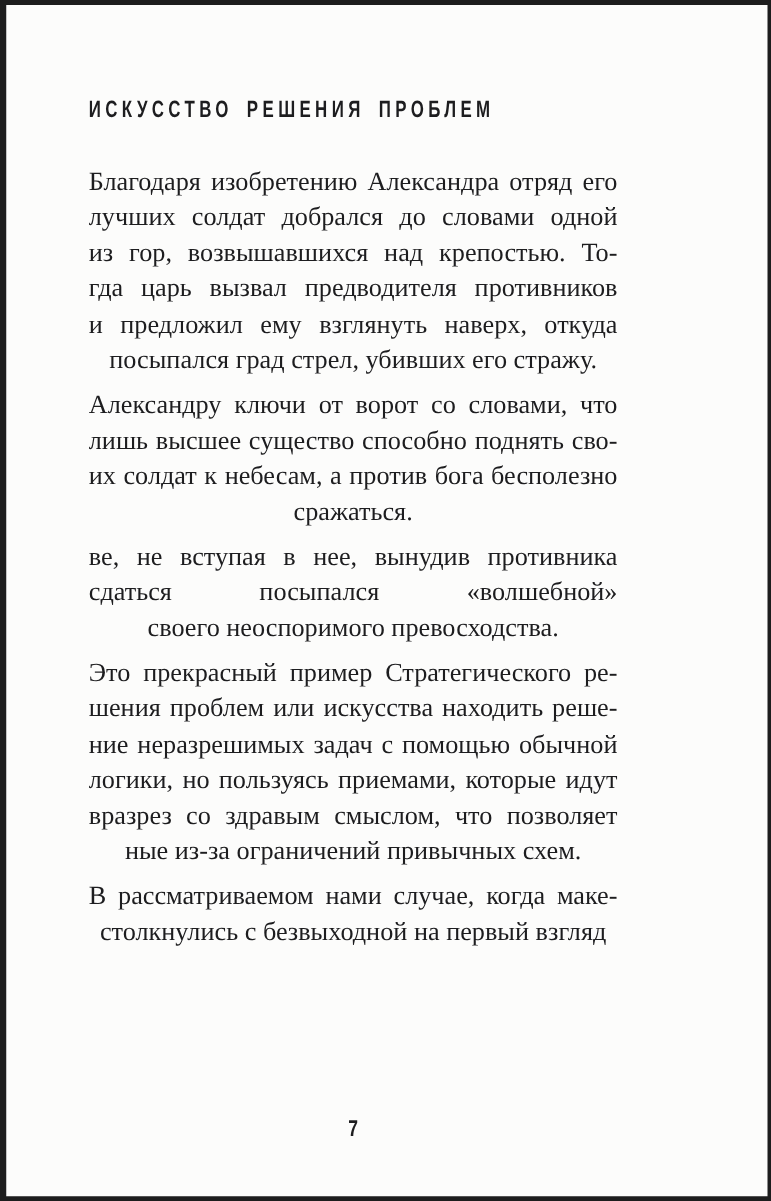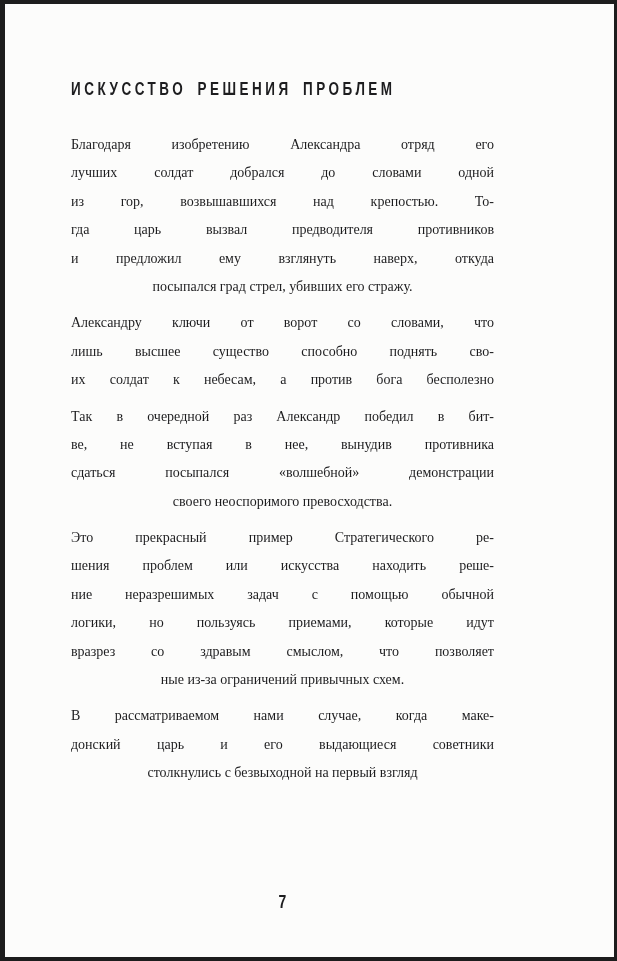--- a/index.html
+++ b/index.html
@@ -37,21 +37,21 @@
     word-spacing: 4px;
     transform: scaleY(1.4);
     transform-origin: center;
     white-space: nowrap;
   }
 
   .text-block {
     position: absolute;
     top: 127px; left: 66px; width: 423px;
     color: var(--ink);
-    font-size: 14px;
+    font-size: 21px;
   }
   .para { margin-bottom: 8px; }
   .para:last-child { margin-bottom: 0; }
   .line {
     height: 28.4px;
     line-height: 28.4px;
     overflow: hidden;
     text-align: justify;
   }
   
@@ -90,38 +90,37 @@
         <div class="line">лучших солдат добрался до словами одной</div>
         <div class="line">из гор, возвышавшихся над крепостью. То-</div>
         <div class="line">гда царь вызвал предводителя противников</div>
         <div class="line">и предложил ему взглянуть наверх, откуда</div>
         <div class="line last">посыпался град стрел, убивших его стражу.</div>
       </div>
       <div class="para">
         <div class="line">Александру ключи от ворот со словами, что</div>
         <div class="line">лишь высшее существо способно поднять сво-</div>
         <div class="line">их солдат к небесам, а против бога бесполезно</div>
+        <div class="line last">сражаться.</div>
       </div>
       <div class="para">
-        <div class="line">Так в очередной раз Александр победил в бит-</div>
         <div class="line">ве, не вступая в нее, вынудив противника</div>
         <div class="line">сдаться посыпался «волшебной» демонстрации</div>
         <div class="line last">своего неоспоримого превосходства.</div>
       </div>
       <div class="para">
         <div class="line">Это прекрасный пример Стратегического ре-</div>
         <div class="line">шения проблем или искусства находить реше-</div>
         <div class="line">ние неразрешимых задач с помощью обычной</div>
         <div class="line">логики, но пользуясь приемами, которые идут</div>
         <div class="line">вразрез со здравым смыслом, что позволяет</div>
         <div class="line last">ные из-за ограничений привычных схем.</div>
       </div>
       <div class="para">
         <div class="line">В рассматриваемом нами случае, когда маке-</div>
-        <div class="line">донский царь и его выдающиеся советники</div>
         <div class="line last">столкнулись с безвыходной на первый взгляд</div>
       </div>
     </div>
 
   <div class="folio">
     <span class="folio-inner">7</span>
   </div>
 
 </div>
 

